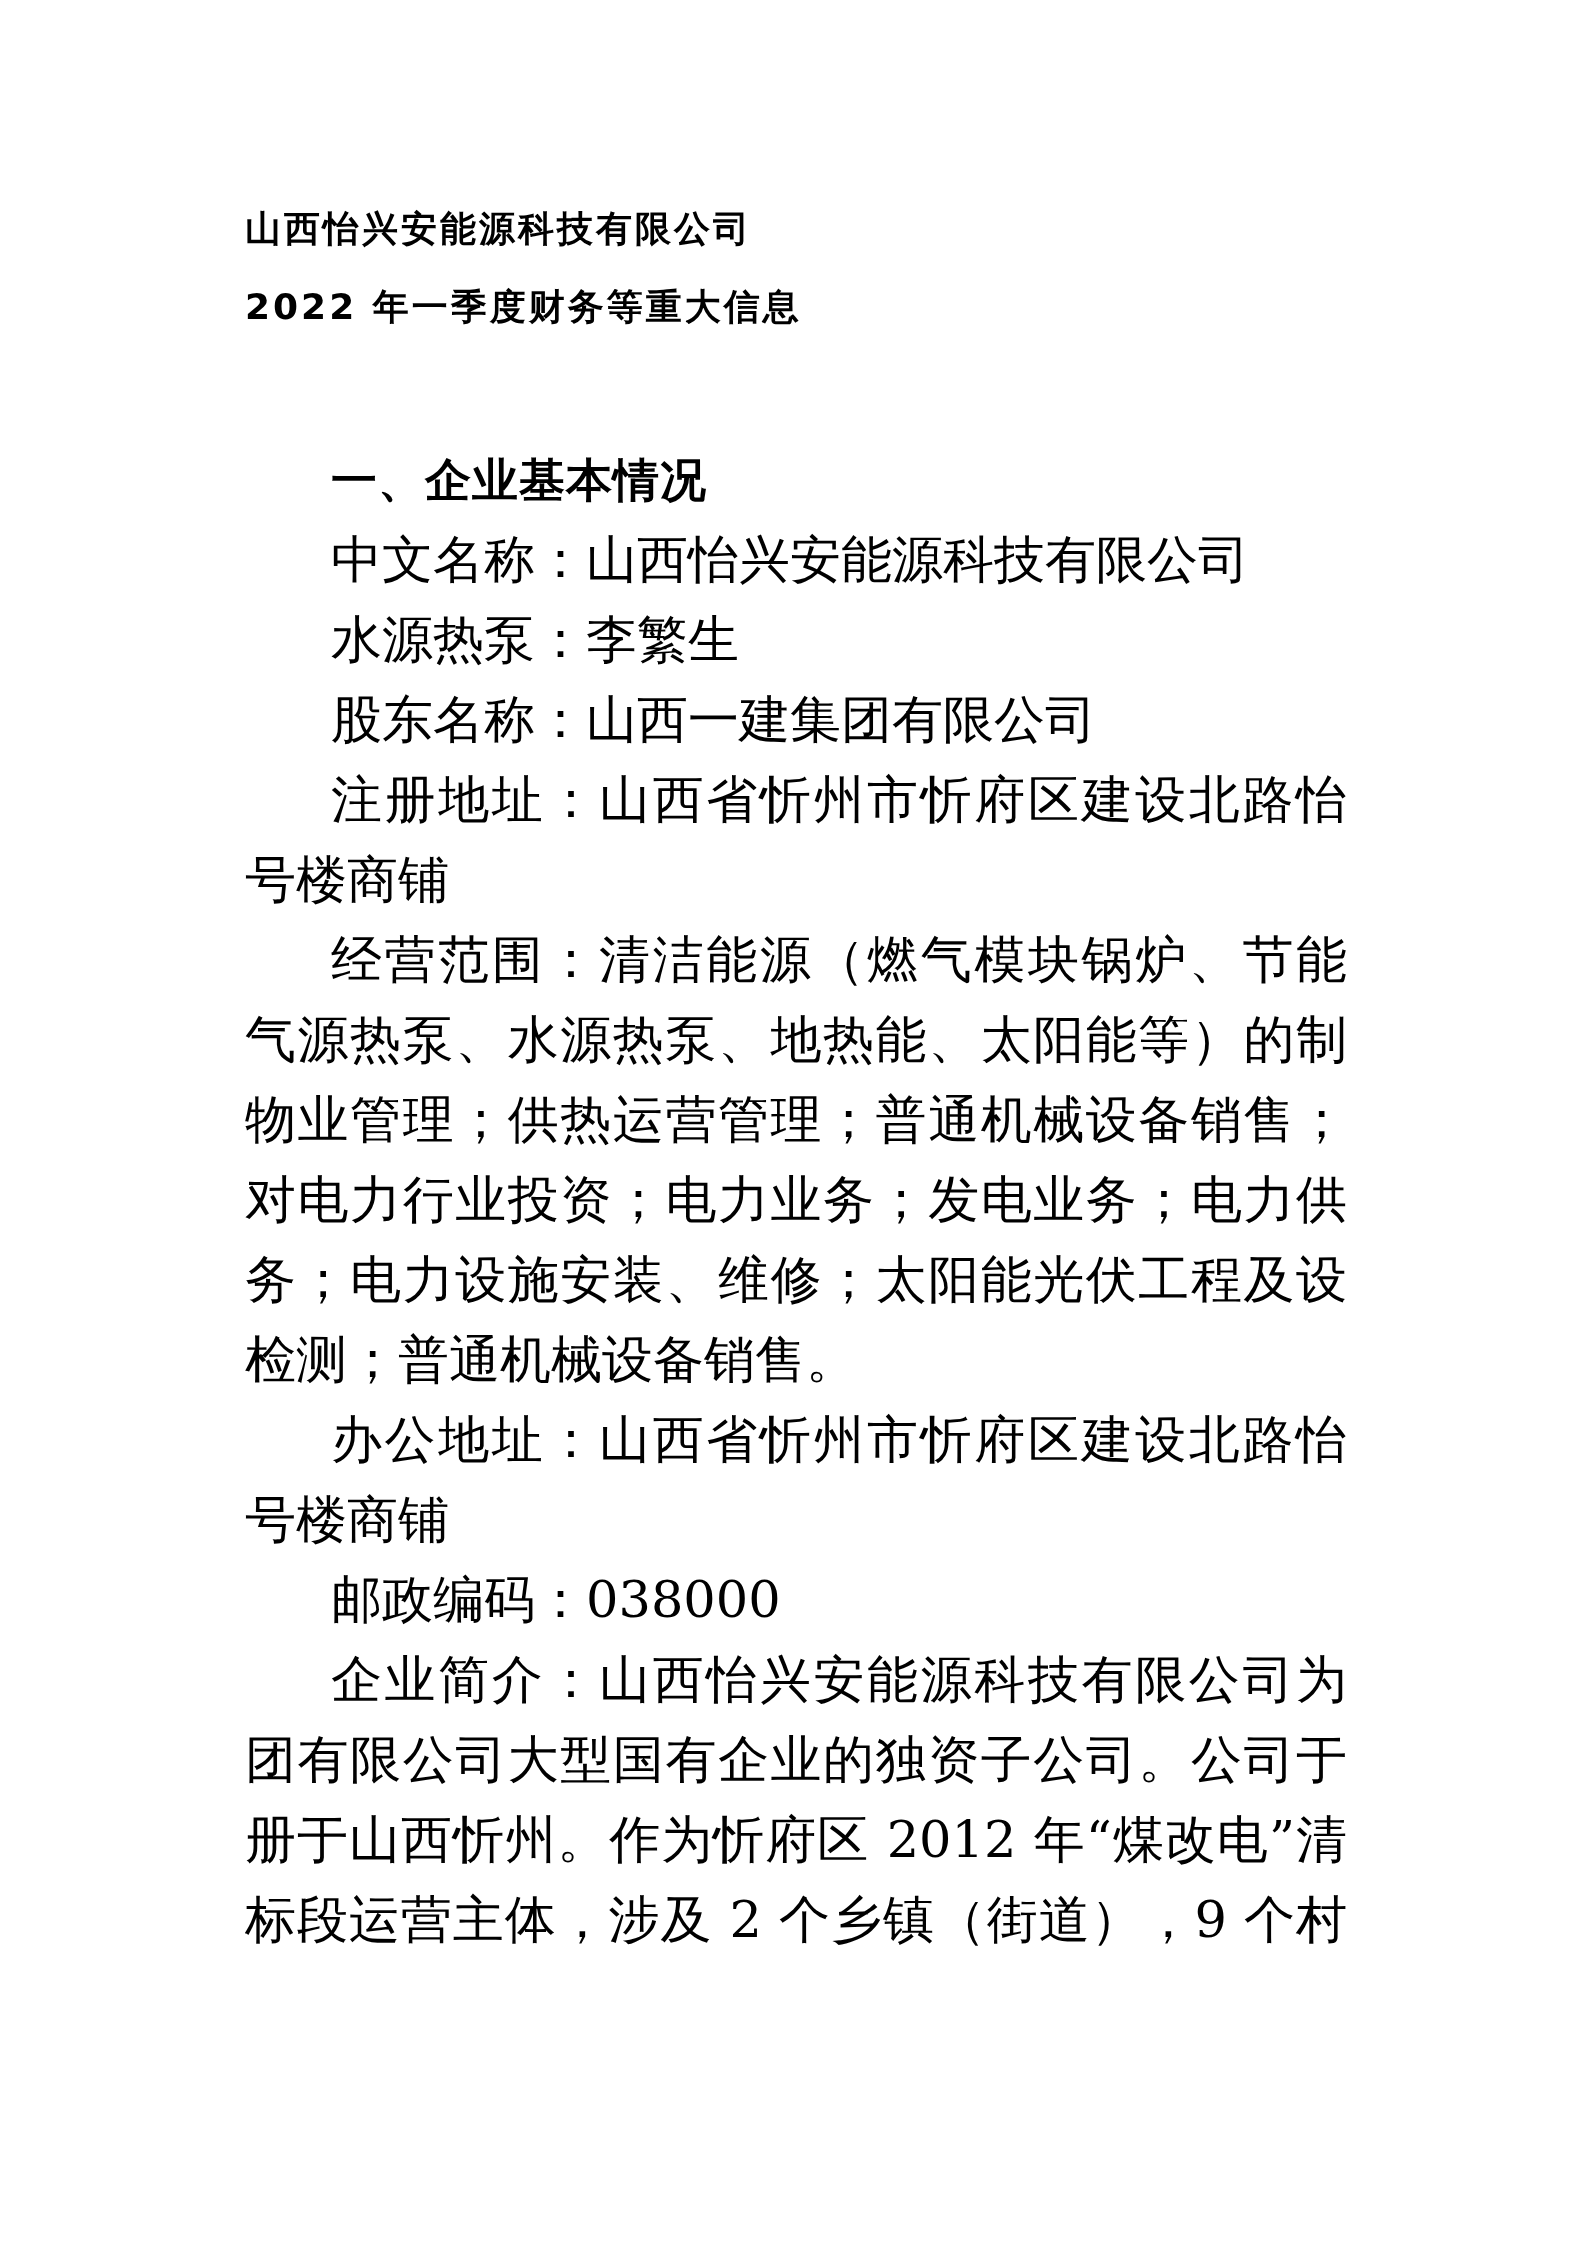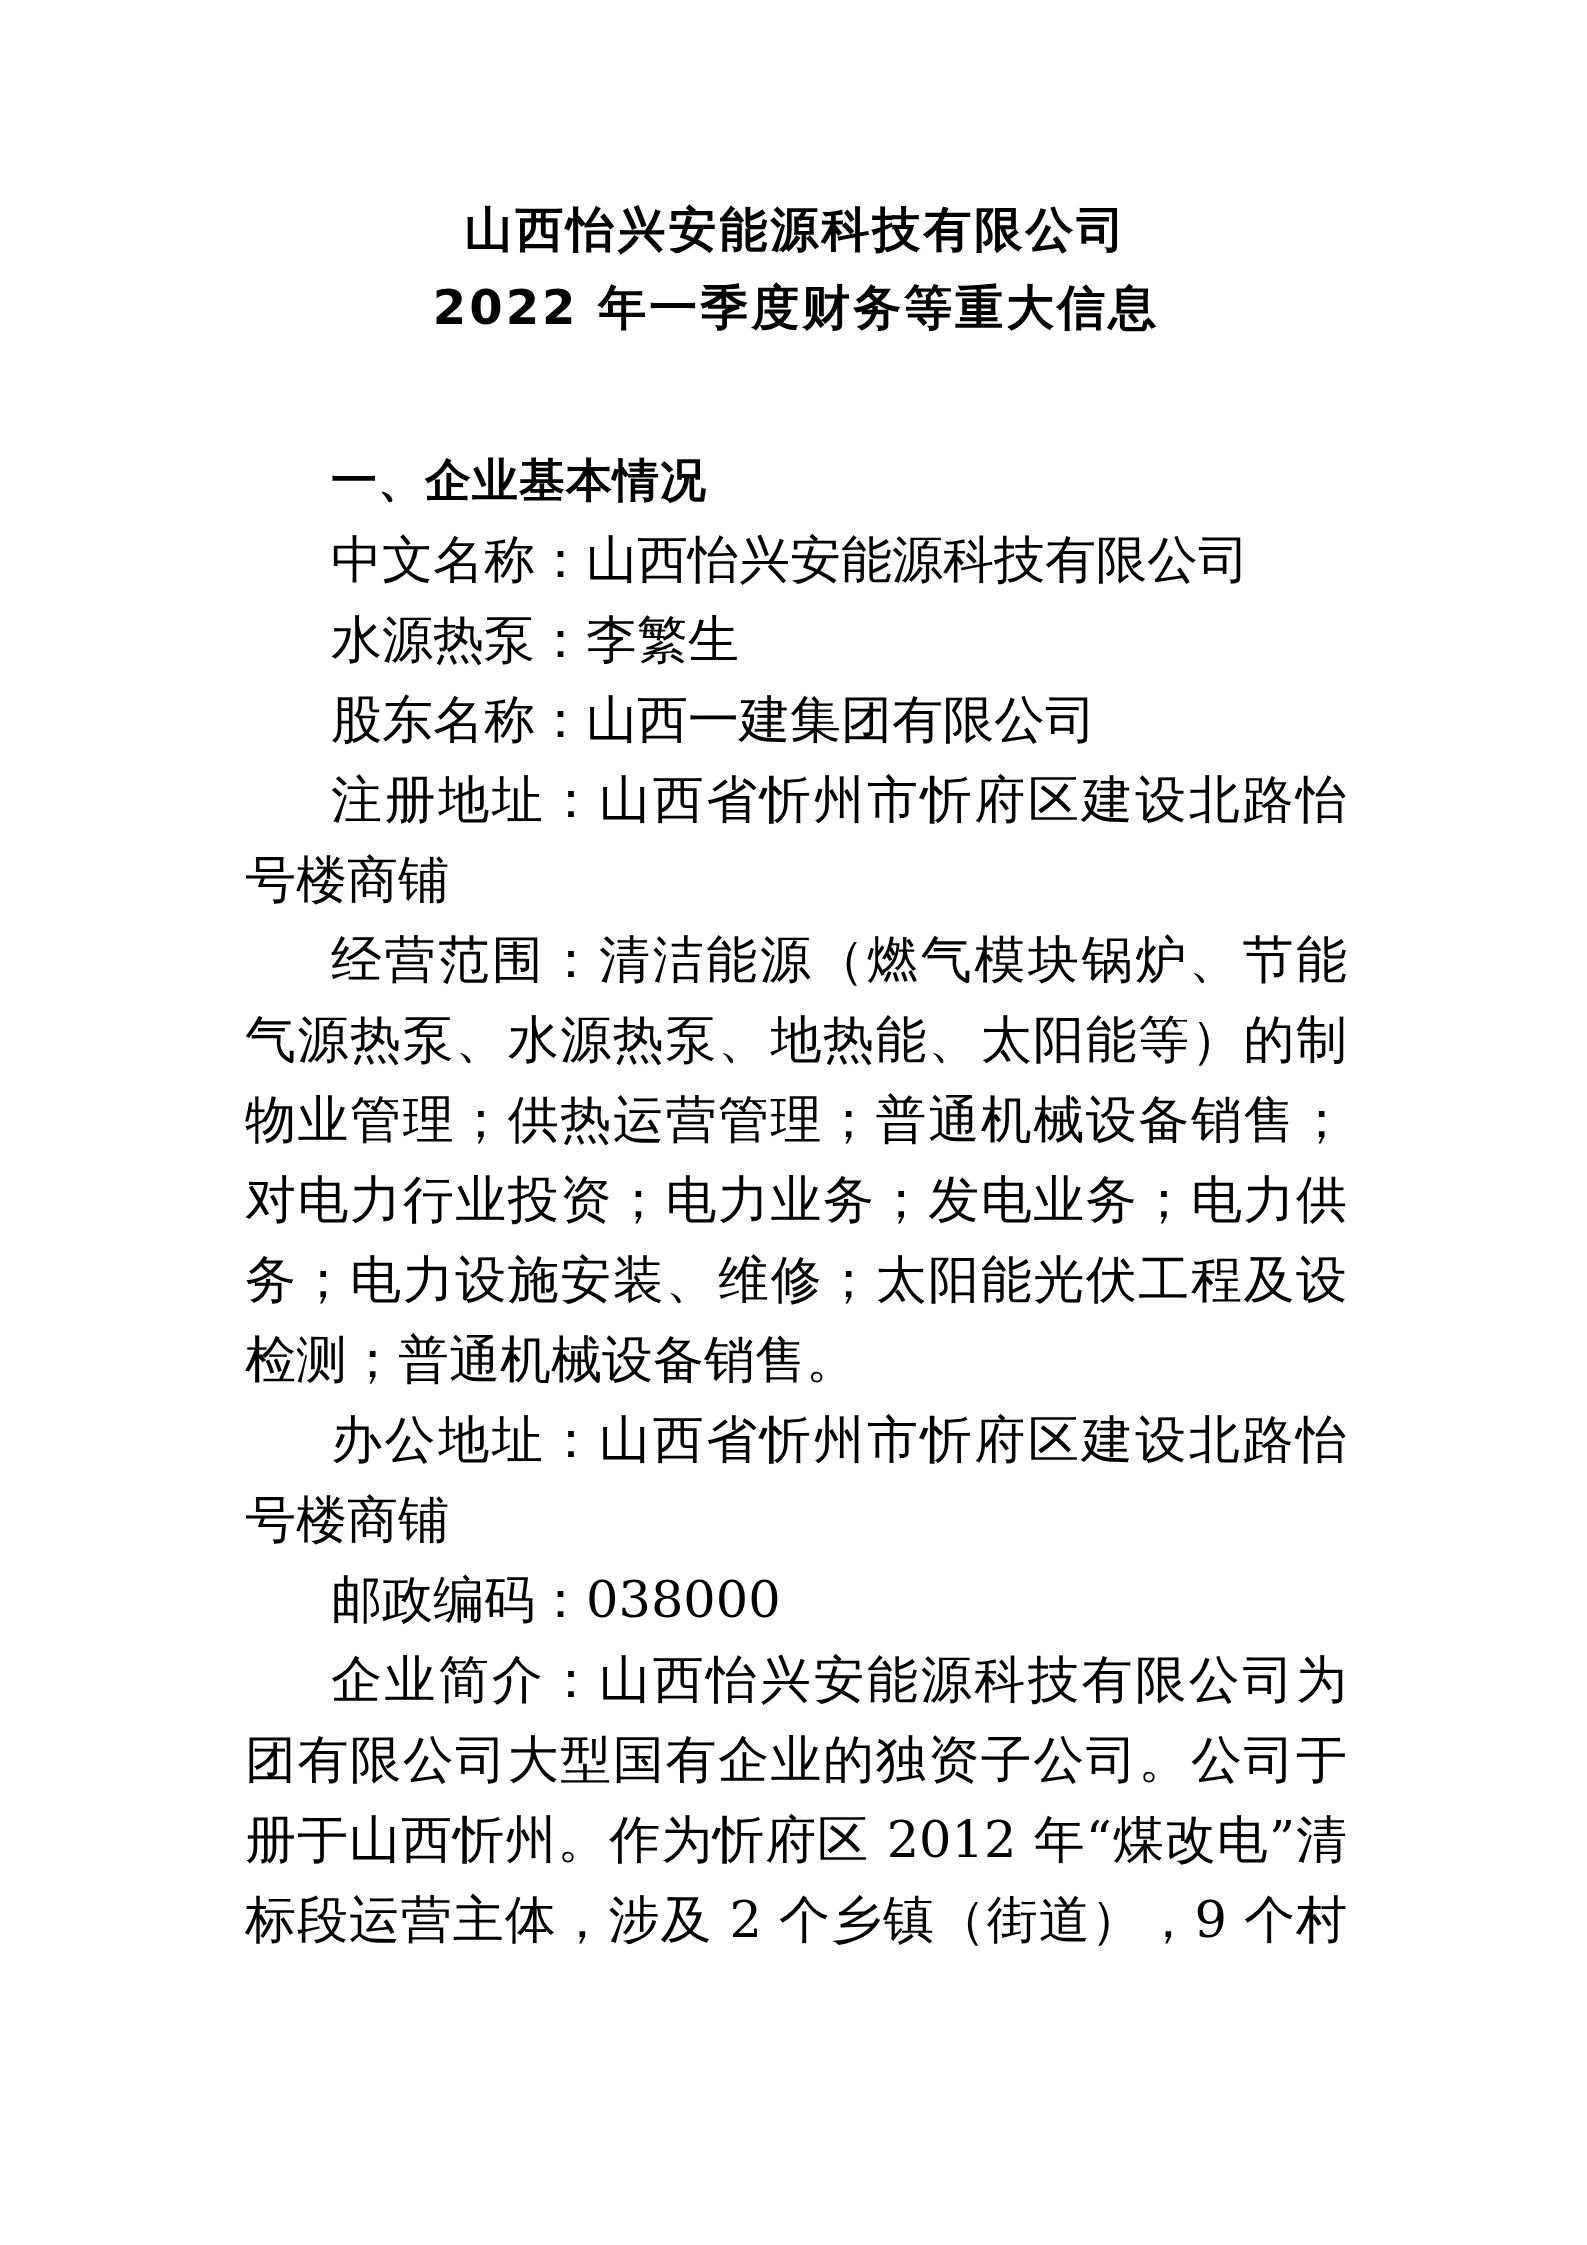--- a/index.html
+++ b/index.html
@@ -13,24 +13,24 @@
     height: 2245px;
     margin: 0 auto;
     background: #ffffff;
     color: #000000;
     overflow: hidden;
     box-sizing: border-box;
     padding: 190px 240px 0 245px;
     font-family: "DejaVu Serif", "Liberation Serif", serif;
   }
   .doc-title {
-    text-align: center;
+    text-align: left;
     font-family: "DejaVu Sans", "Liberation Sans", sans-serif;
     font-weight: bold;
-    font-size: 48px;
+    font-size: 36px;
     line-height: 78px;
     letter-spacing: 3px;
     white-space: nowrap;
   }
   .section-heading {
     margin-top: 94px;
     padding-left: 86px;
     font-family: Liberation Sans, sans-serif;
     font-weight: bold;
     font-size: 46px;

